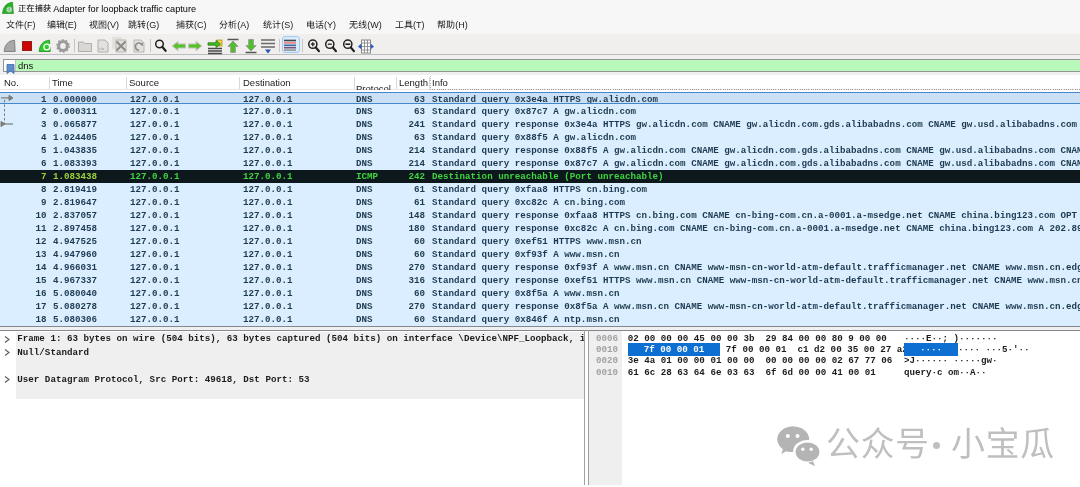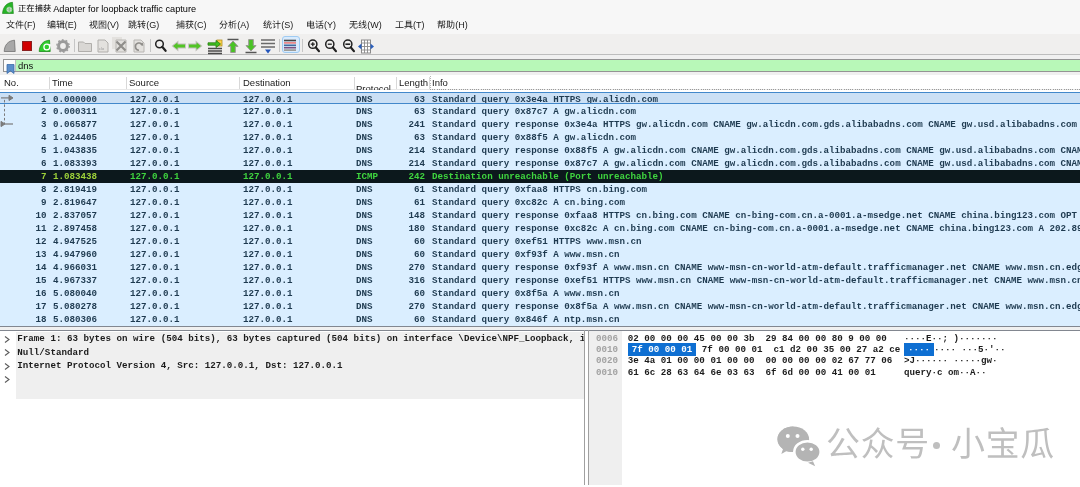--- a/index.html
+++ b/index.html
@@ -1,19 +1,19 @@
 <!DOCTYPE html>
 <html><head><meta charset="utf-8"><style>
 *{margin:0;padding:0;box-sizing:border-box}
 html,body{width:1080px;height:487px;overflow:hidden;background:#fff}
 #win{position:relative;width:1080px;height:487px;font-family:"Liberation Sans",sans-serif}
 .mono{font-family:"Liberation Mono",monospace;font-size:9.2px;font-weight:bold;color:#1c1c1c;white-space:pre}
 .prow{font-family:"Liberation Mono",monospace;font-size:9.2px;font-weight:bold;white-space:pre;overflow:hidden}
 .prow i{position:absolute;top:1.3px;font-style:normal}
-.hl{background:#0e6fd2;color:#fff;font-weight:inherit;padding:1px 4px}
+.hl{background:#0e6fd2;color:#fff;font-weight:inherit;padding:1px 16px}
 </style></head><body>
 <div id="win">
 <div style="position:absolute;left:0;top:0;width:1080px;height:17px;background:#f7f7f7"></div>
 <div style="position:absolute;left:1px;top:1px"><svg width="14" height="14" viewBox="0 0 14 14">
         <path d="M1.5,12.5 C2,6 5.5,1.8 11.5,1.3 L12.4,12.5 Z" fill="#26b426" stroke="#148014" stroke-width="0.6"></path>
         <circle cx="8.3" cy="8.6" r="2.6" fill="#e9f5e9" stroke="#9acc9a" stroke-width="0.7"></circle>
         <path d="M8.3,6 v5.2 M5.7,8.6 h5.2 M6.5,6.8 c1.2,1 2.4,1 3.6,0 M6.5,10.4 c1.2,-1 2.4,-1 3.6,0" stroke="#6aaa6a" stroke-width="0.55" fill="none"></path>
       </svg></div>
     <div style="position:absolute;left:17.5px;top:-0.3px;white-space:nowrap"><svg width="33.2" height="9.6" viewBox="0 0 33.2 9.6" style="" fill="#000">
         <path transform="translate(0.0,7.30) scale(0.008300,-0.008300)" d="M188 510V38H52V-35H950V38H565V353H878V426H565V693H917V767H90V693H486V38H265V510Z"></path>
@@ -236,30 +236,25 @@
         <path d="M1,0.5 L5,3.5 L1,6.5" fill="none" stroke="#5a5a5a" stroke-width="1.1"></path>
       </svg>
       <span class="mono" style="position:absolute;left:17.3px;top:1.1px">Frame 1: 63 bytes on wire (504 bits), 63 bytes captured (504 bits) on interface \Device\NPF_Loopback, id 0</span>
     </div>
     <div style="position:absolute;left:0;top:345.75px;width:584px;height:13.55px;overflow:hidden">
       <svg style="position:absolute;left:4px;top:3.6px" width="6" height="7" viewBox="0 0 6 7">
         <path d="M1,0.5 L5,3.5 L1,6.5" fill="none" stroke="#5a5a5a" stroke-width="1.1"></path>
       </svg>
       <span class="mono" style="position:absolute;left:17.3px;top:1.1px">Null/Standard</span>
     </div>
-    <div style="position:absolute;left:0;top:359.30px;width:584px;height:13.55px;overflow:hidden">
-      <svg style="position:absolute;left:4px;top:3.6px" width="6" height="7" viewBox="0 0 6 7">
-        <path d="M1,0.5 L5,3.5 L1,6.5" fill="none" stroke="#5a5a5a" stroke-width="1.1"></path>
-      </svg>
-      <span class="mono" style="position:absolute;left:17.3px;top:1.1px">Internet Protocol Version 4, Src: 127.0.0.1, Dst: 127.0.0.1</span>
-    </div>
     <div style="position:absolute;left:0;top:372.85px;width:584px;height:13.55px;overflow:hidden">
       <svg style="position:absolute;left:4px;top:3.6px" width="6" height="7" viewBox="0 0 6 7">
         <path d="M1,0.5 L5,3.5 L1,6.5" fill="none" stroke="#5a5a5a" stroke-width="1.1"></path>
       </svg>
+      <span class="mono" style="position:absolute;left:17.3px;top:1.1px">User Datagram Protocol, Src Port: 49618, Dst Port: 53</span>
     </div>
 <div style="position:absolute;left:589px;top:333.00px;width:491px;height:11.2px;line-height:11.2px;white-space:pre"><span class="mono" style="position:absolute;left:7px;color:#a2a2a2">0006</span><span class="mono" style="position:absolute;left:38.7px">02 00 00 00 45 00 00 3b  29 84 00 00 80 9 00 00</span><span class="mono" style="position:absolute;left:314.9px">····E··; )·······</span></div>
     <div style="position:absolute;left:589px;top:344.20px;width:491px;height:11.2px;line-height:11.2px;white-space:pre"><span class="mono" style="position:absolute;left:7px;color:#a2a2a2">0010</span><span class="mono" style="position:absolute;left:38.7px"><b class="hl">7f 00 00 01</b> 7f 00 00 01  c1 d2 00 35 00 27 a2 ce</span><span class="mono" style="position:absolute;left:314.9px"><b class="hl">····</b>···· ···5·'··</span></div>
     <div style="position:absolute;left:589px;top:355.40px;width:491px;height:11.2px;line-height:11.2px;white-space:pre"><span class="mono" style="position:absolute;left:7px;color:#a2a2a2">0020</span><span class="mono" style="position:absolute;left:38.7px">3e 4a 01 00 00 01 00 00  00 00 00 00 02 67 77 06</span><span class="mono" style="position:absolute;left:314.9px">&gt;J······ ·····gw·</span></div>
     <div style="position:absolute;left:589px;top:366.60px;width:491px;height:11.2px;line-height:11.2px;white-space:pre"><span class="mono" style="position:absolute;left:7px;color:#a2a2a2">0010</span><span class="mono" style="position:absolute;left:38.7px">61 6c 28 63 64 6e 03 63  6f 6d 00 00 41 00 01</span><span class="mono" style="position:absolute;left:314.9px">query·c om··A··</span></div>
 <svg style="position:absolute;left:775px;top:424.5px" width="50" height="42" viewBox="0 0 50 42">
 <path d="M18.3,1.5 C9.3,1.5 2.5,7 2.5,14.2 c0,4 2.1,7.4 5.5,9.8 l-1.7,5 4.9,-2.7 c1.5,0.5 3.2,0.8 5,0.8 0.6,0 1.2,0 1.8,-0.1" fill="#b4b4b4"></path>
 <ellipse cx="18.3" cy="14.2" rx="15.8" ry="12.7" fill="#b4b4b4"></ellipse>
 <circle cx="12.8" cy="11" r="2" fill="#fff"></circle>
       <circle cx="22.5" cy="11" r="2" fill="#fff"></circle>

